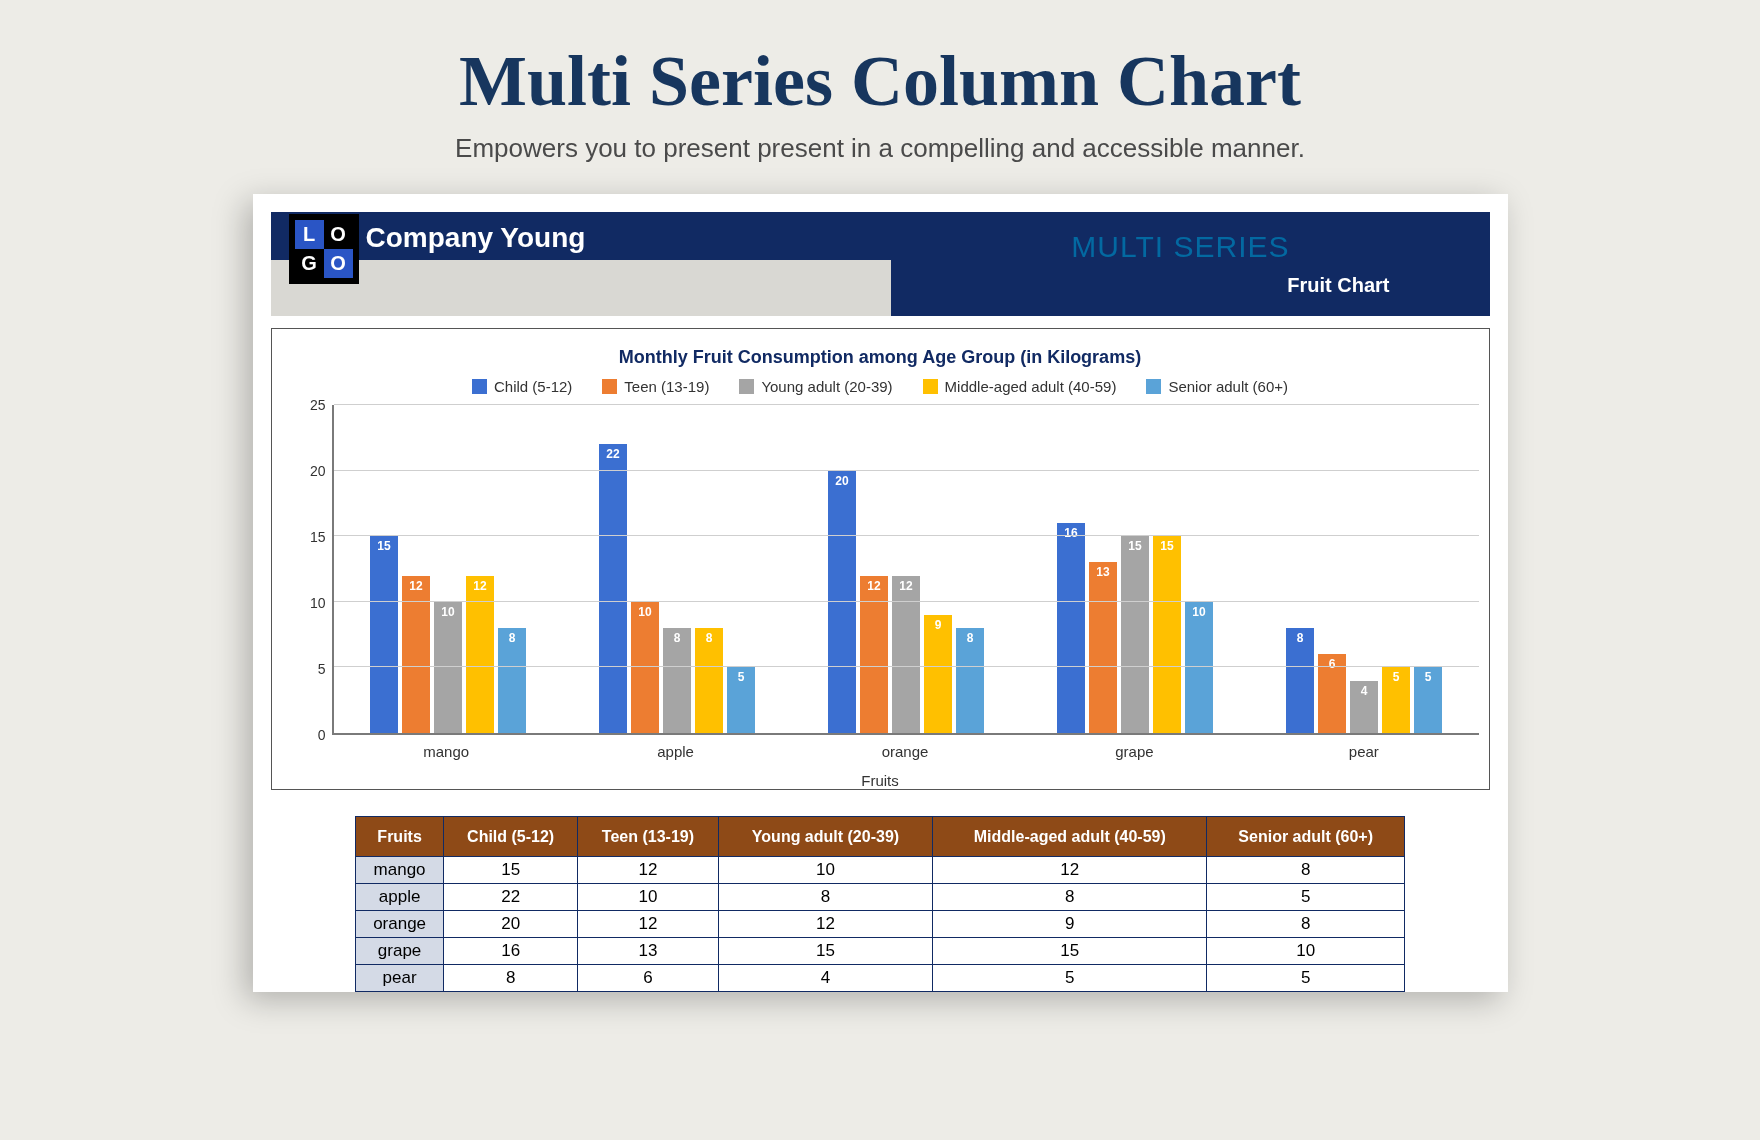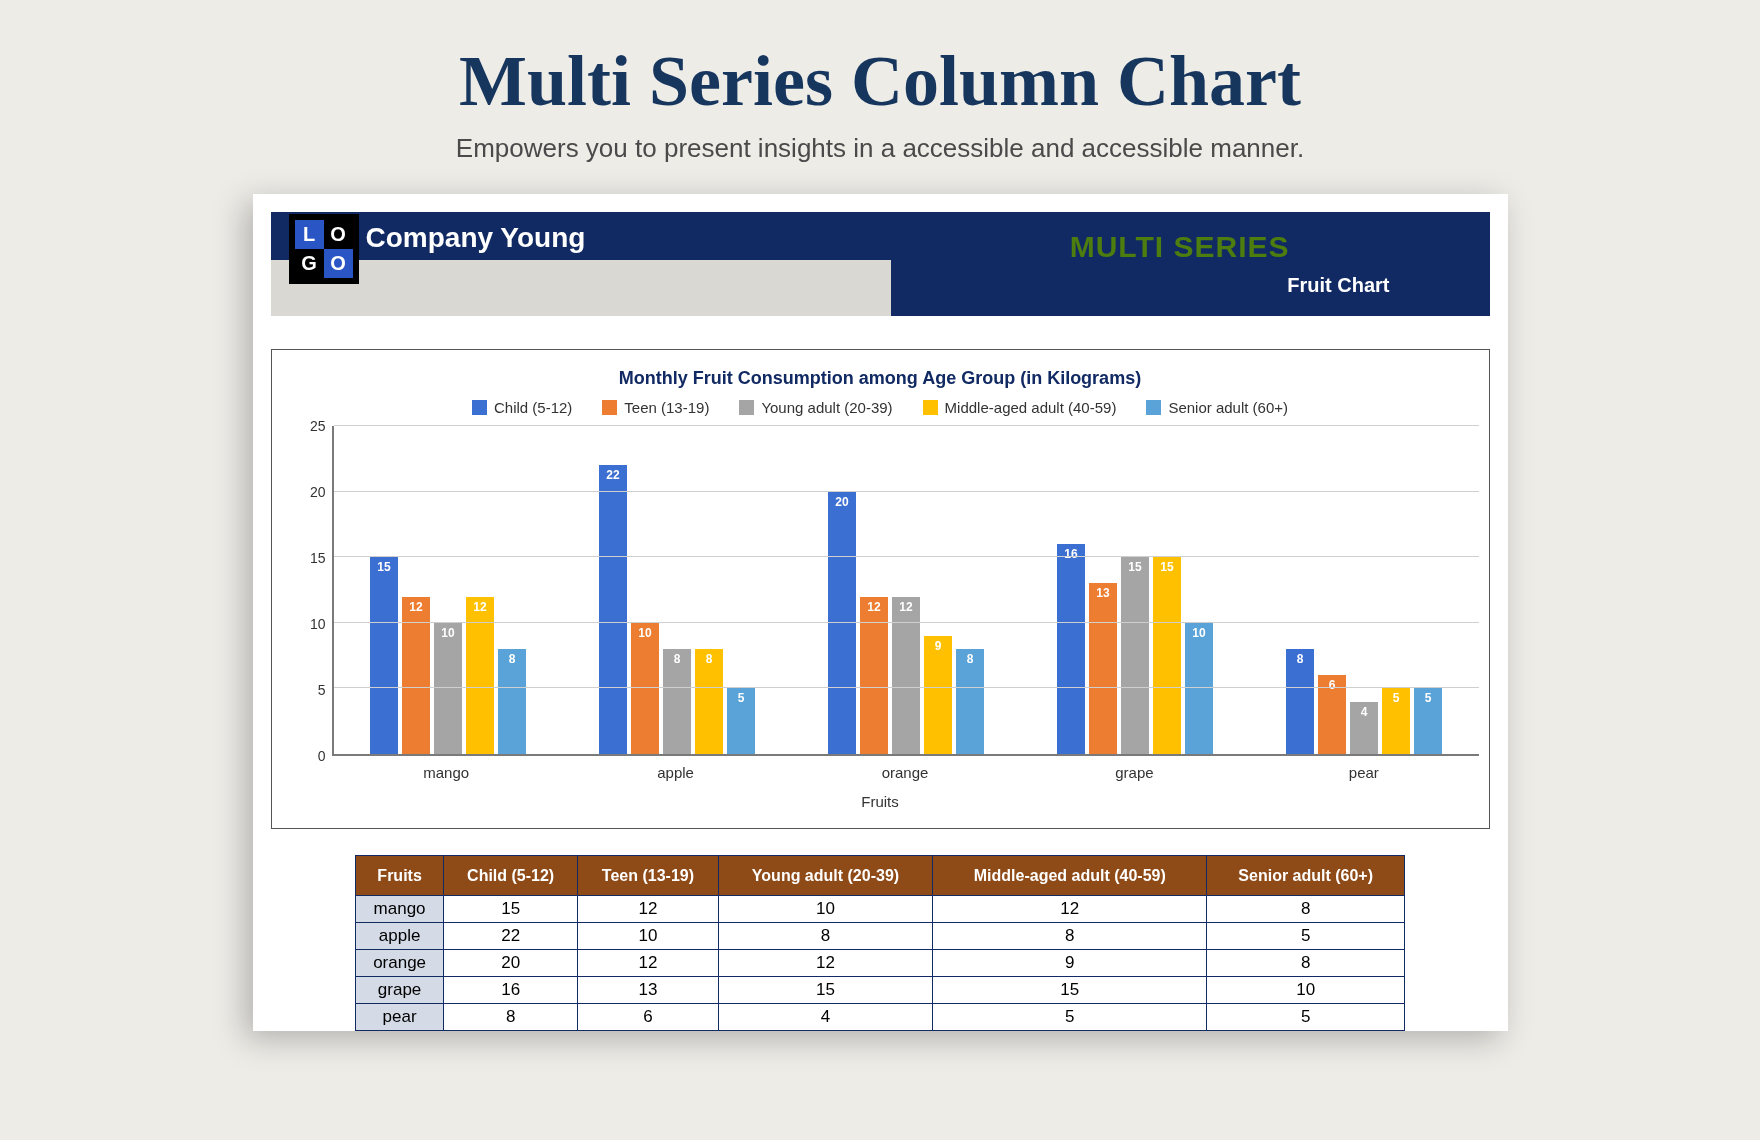--- a/index.html
+++ b/index.html
@@ -52,29 +52,29 @@
   }
   .logo span{
     width:50%;height:50%;display:flex;align-items:center;justify-content:center;
     color:#fff;font-weight:700;font-size:20px;
   }
   .logo span.b{background:#2a55c5;}
   .company{
     position:absolute;left:95px;top:10px;color:#fff;font-weight:700;font-size:28px;
   }
   .ms-title{
-    position:absolute;right:200px;top:18px;color:#4d7c0f;font-weight:700;font-size:30px;letter-spacing:1px;
+    position:absolute;right:200px;top:18px;color:#0369a1;font-weight:400;font-size:30px;letter-spacing:1px;
   }
   .ms-sub{
     position:absolute;right:100px;top:62px;color:#fff;font-weight:700;font-size:20px;
   }
 
   
   .chart-panel{
-    border:1px solid #555;margin-top:33px;padding:14px 10px 18px 10px;
+    border:1px solid #555;margin-top:12px;padding:14px 10px 0 10px;
   }
   .chart-title{
     text-align:center;color:#112a63;font-weight:700;font-size:18px;margin:4px 0 10px 0;
   }
   .legend{
     display:flex;gap:30px;justify-content:center;font-size:15px;color:#333;margin-bottom:10px;
   }
   .legend-item{display:flex;align-items:center;gap:7px;}
   .sw{width:15px;height:15px;display:inline-block;}
 
@@ -124,21 +124,21 @@
     border:1px solid #112a63;padding:3px 6px;text-align:center;background:#fff;
   }
   table.data td.rowhdr{
     background:#d4dae6;font-weight:400;
   }
 </style>
 </head>
 <body>
 
 <div class="page-title">Multi Series Column Chart</div>
-<div class="page-subtitle">Empowers you to present insights in a accessible and accessible manner.</div>
+<div class="page-subtitle">Empowers you to present present in a compelling and accessible manner.</div>
 
 <div class="doc">
 
   <div class="hdr">
     <div class="hdr-navy"></div>
     <div class="hdr-grey"></div>
     <div class="logo">
       <span class="b">L</span>
       <span>O</span>
       <span>G</span>

